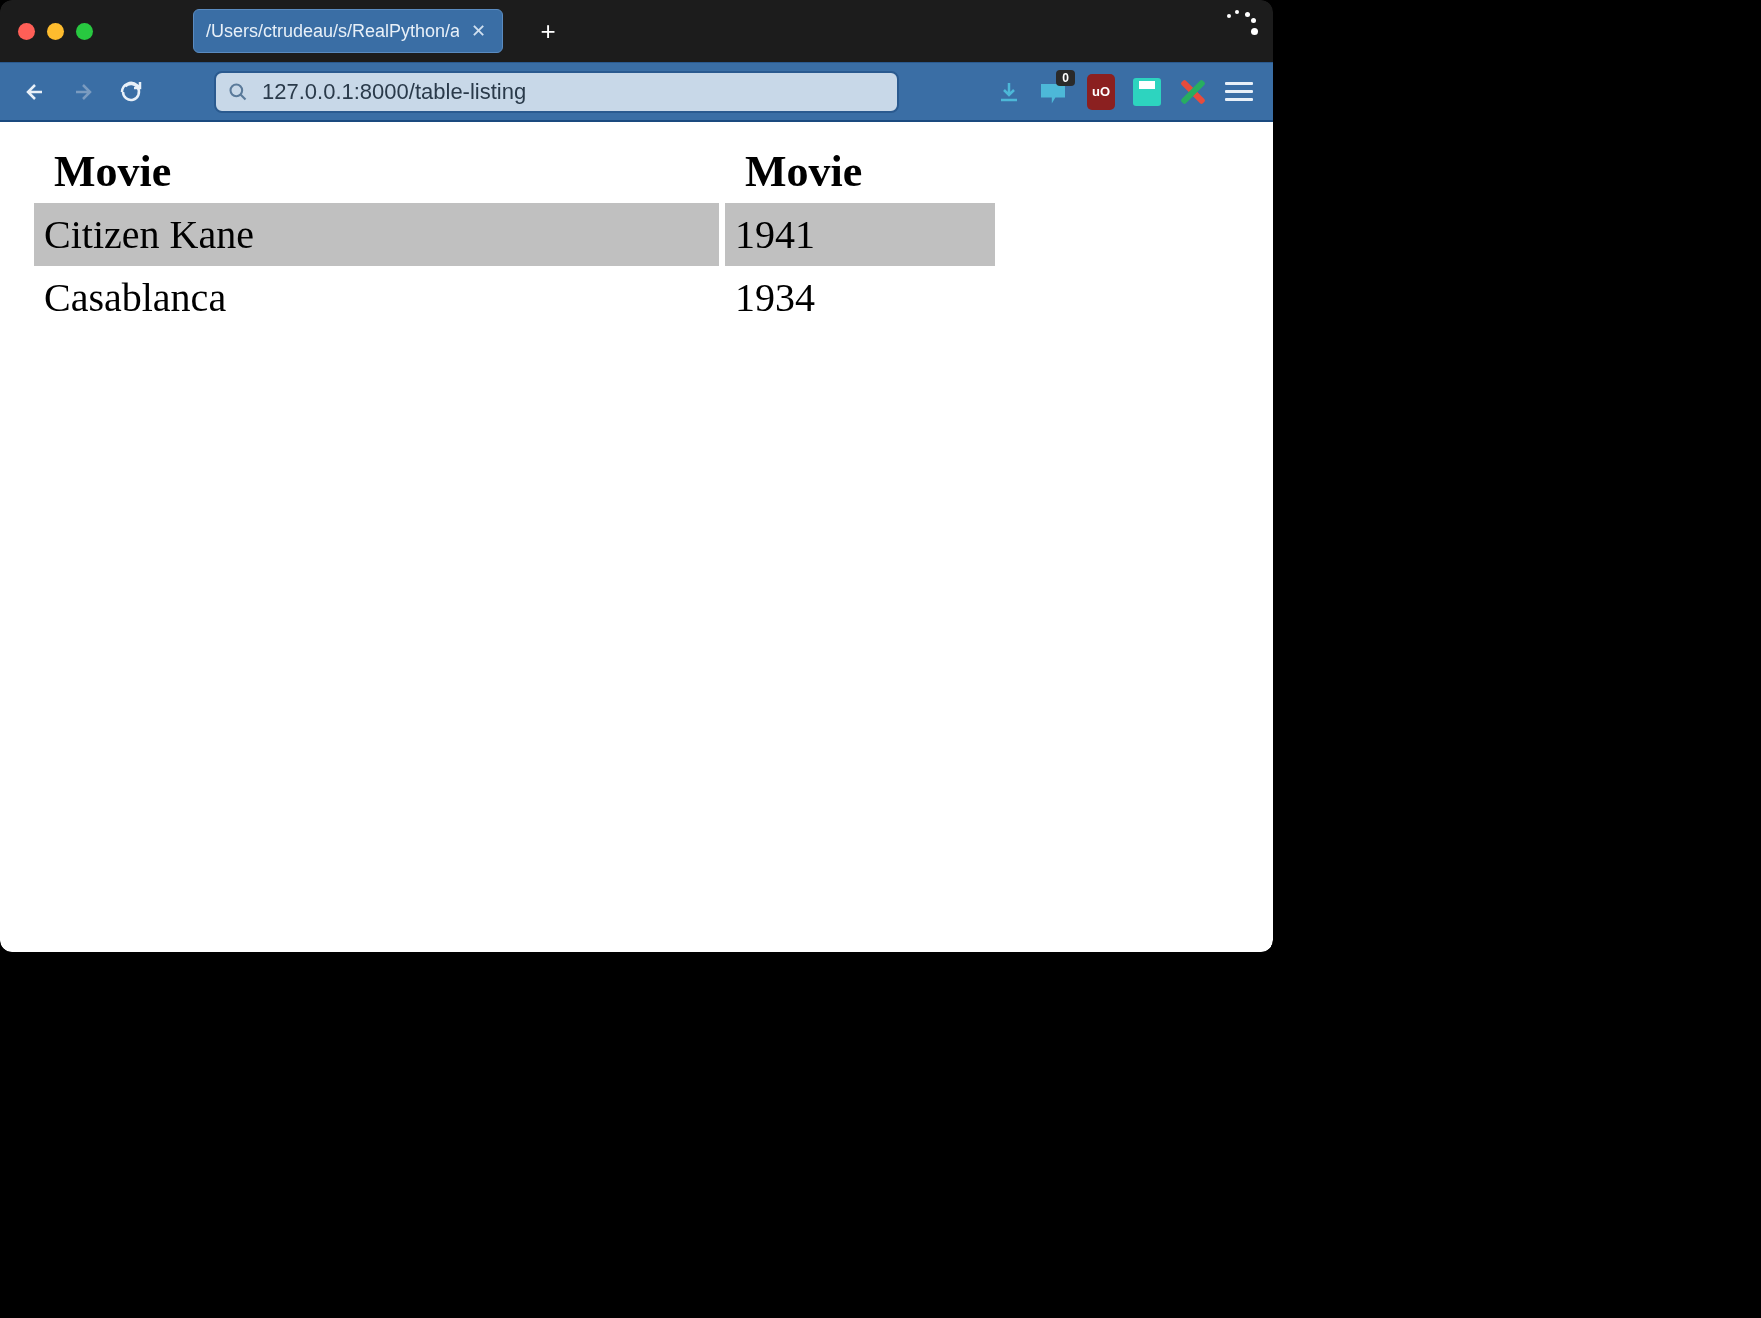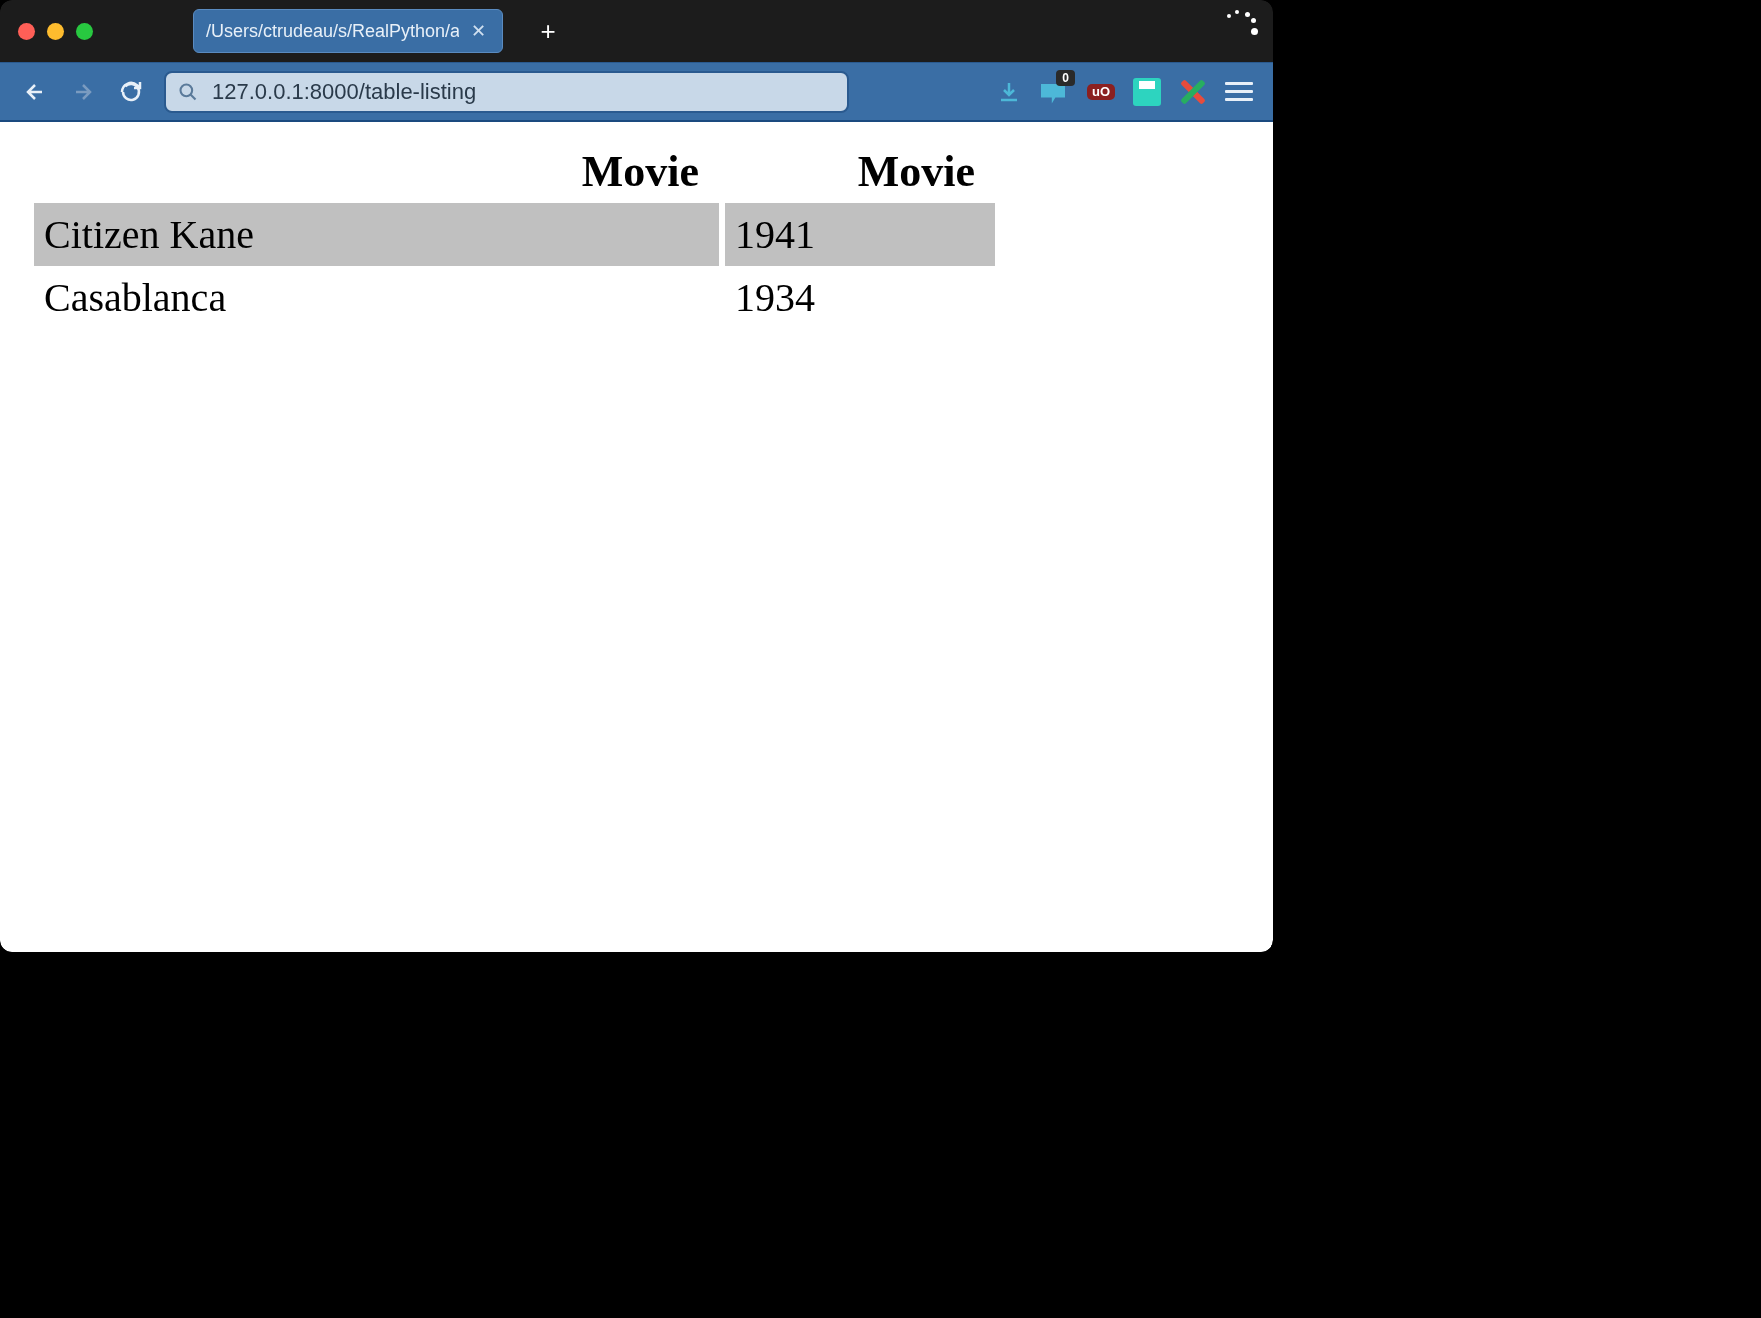--- a/index.html
+++ b/index.html
@@ -129,20 +129,21 @@
       fill: none;
       stroke-width: 2.5;
     }
     
     .nav-btn.disabled svg {
       stroke: #7a9bc0;
     }
     
     .address-bar {
       flex: 0 0 685px;
+      margin-left: 50px;
       height: 42px;
       background: #c8d8e8;
       border: 2px solid #2a5a8f;
       border-radius: 8px;
       display: flex;
       align-items: center;
       padding: 0 12px;
       gap: 14px;
     }
     
@@ -201,21 +202,21 @@
       background: #2a2a2a;
       color: #fff;
       font-size: 12px;
       font-weight: bold;
       padding: 1px 6px;
       border-radius: 4px;
     }
     
     .ext-ublock {
       width: 28px;
-      height: 16px;
+      height: 36px;
       background: #8b2020;
       border-radius: 5px;
       display: flex;
       align-items: center;
       justify-content: center;
       color: #fff;
       font-size: 13px;
       font-weight: bold;
     }
     
@@ -288,21 +289,21 @@
     
     table {
       border-collapse: separate;
       border-spacing: 6px 0;
       font-family: "Times New Roman", Times, serif;
     }
     
     th {
       font-size: 44px;
       font-weight: bold;
-      text-align: right;
+      text-align: left;
       padding: 6px 20px;
       color: #000;
     }
     
     td {
       font-size: 40px;
       padding: 8px 10px;
       color: #000000;
     }
     

